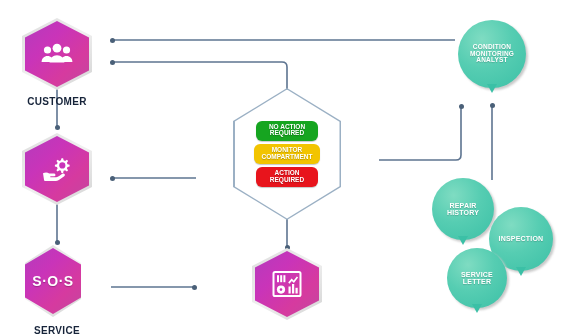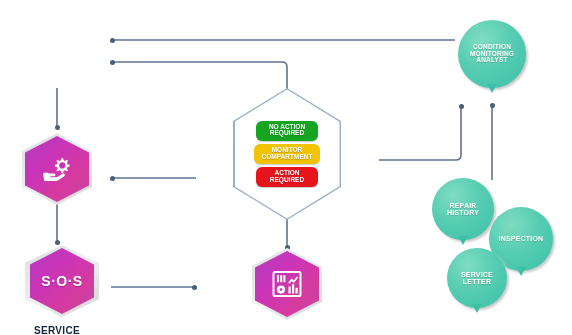--- a/index.html
+++ b/index.html
@@ -129,38 +129,55 @@
   <div class="dot" style="left:110px;top:37.5px;"></div>
   <div class="dot" style="left:110px;top:59.5px;"></div>
   <div class="dot" style="left:110px;top:175.5px;"></div>
   <div class="dot" style="left:192px;top:284.5px;"></div>
   <div class="dot" style="left:54.5px;top:125px;"></div>
   <div class="dot" style="left:54.5px;top:240px;"></div>
   <div class="dot" style="left:284.5px;top:245px;"></div>
   <div class="dot" style="left:458.5px;top:104px;"></div>
   <div class="dot" style="left:489.5px;top:103px;"></div>
 
+  <div class="node" style="left:22px;top:18px;">
+    <div class="hexwrap" style="width:70px;height:72px;">
+      <div class="hex" style="width:64px;height:66px;">
+        <svg width="32" height="24" viewBox="0 0 32 24">
+          <g fill="#ffffff">
+            <circle cx="6.5" cy="8" r="3.6"></circle>
+            <path d="M0.6 20 c0-3.6 2.6-6 5.9-6 s5.9 2.4 5.9 6z"></path>
+            <circle cx="25.5" cy="8" r="3.6"></circle>
+            <path d="M19.6 20 c0-3.6 2.6-6 5.9-6 s5.9 2.4 5.9 6z"></path>
+            <circle cx="16" cy="6.2" r="4.4"></circle>
+            <path d="M8.6 20.5 c0-4.3 3.3-7.3 7.4-7.3 s7.4 3 7.4 7.3z"></path>
+          </g>
+        </svg>
+      </div>
+    </div>
+    <div class="node-label" style="top:78px;font-size:10px;">CUSTOMER</div>
+  </div>
 
   <div class="node" style="left:22px;top:133px;">
     <div class="hexwrap" style="width:70px;height:72px;">
       <div class="hex" style="width:64px;height:66px;">
         <svg width="32" height="26" viewBox="0 0 32 26">
           <g fill="#ffffff">
             <path d="M20.5 2.2 l1.6 0 .5 2.1 1.5 .6 1.8-1.2 1.2 1.2-1.2 1.8 .6 1.5 2.1 .5 0 1.7-2.1 .5-.6 1.5 1.2 1.8-1.2 1.2-1.8-1.2-1.5 .6-.5 2.1-1.7 0-.5-2.1-1.5-.6-1.8 1.2-1.2-1.2 1.2-1.8-.6-1.5-2.1-.5 0-1.7 2.1-.5 .6-1.5-1.2-1.8 1.2-1.2 1.8 1.2 1.5-.6z"></path>
             <circle cx="21.3" cy="9.4" r="3.1" fill="#c934b9"></circle>
             <path d="M2.0 17.2 c2.2-1.1 4.4-1.1 6.2 .2 l4.4 0 c1.3 0 1.9 .7 1.9 1.5 0 .9-.7 1.4-1.9 1.4 l-3.3 0 0 1.0 4.6 0 c1.6 0 3.0-.5 4.3-1.4 l3.1-2.1 c1.0-.6 2.0-.3 2.4 .5 .4 .8 .1 1.6-.8 2.2 l-4.3 2.9 c-1.6 1.1-3.2 1.6-5.1 1.6 l-9.0 0 c-.9 0-1.5-.5-1.5-1.3 z"></path>
           </g>
         </svg>
       </div>
     </div>
     <div class="node-label" style="top:192px;font-size:10px;">SERVICE</div>
   </div>
 
   <div class="node" style="left:25px;top:245px;">
-    <div class="hexwrap" style="width:74px;height:72px;">
+    <div class="hexwrap" style="width:56px;height:72px;">
       <div class="hex" style="width:64px;height:66px;">
         <span class="sos" style="font-size:14px;">S·O·S</span>
       </div>
     </div>
 
   </div>
 
   <div class="node" style="left:252px;top:248px;">
     <div class="hexwrap" style="width:70px;height:72px;">
       <div class="hex" style="width:64px;height:66px;">

